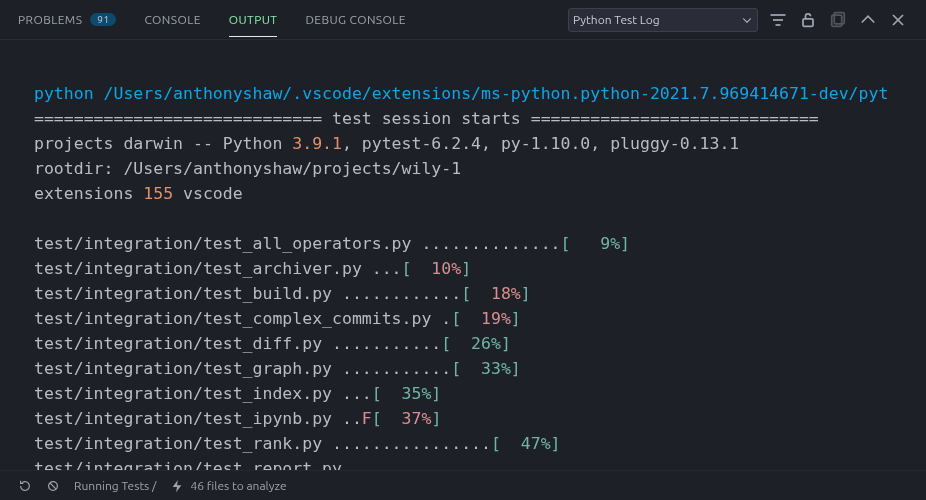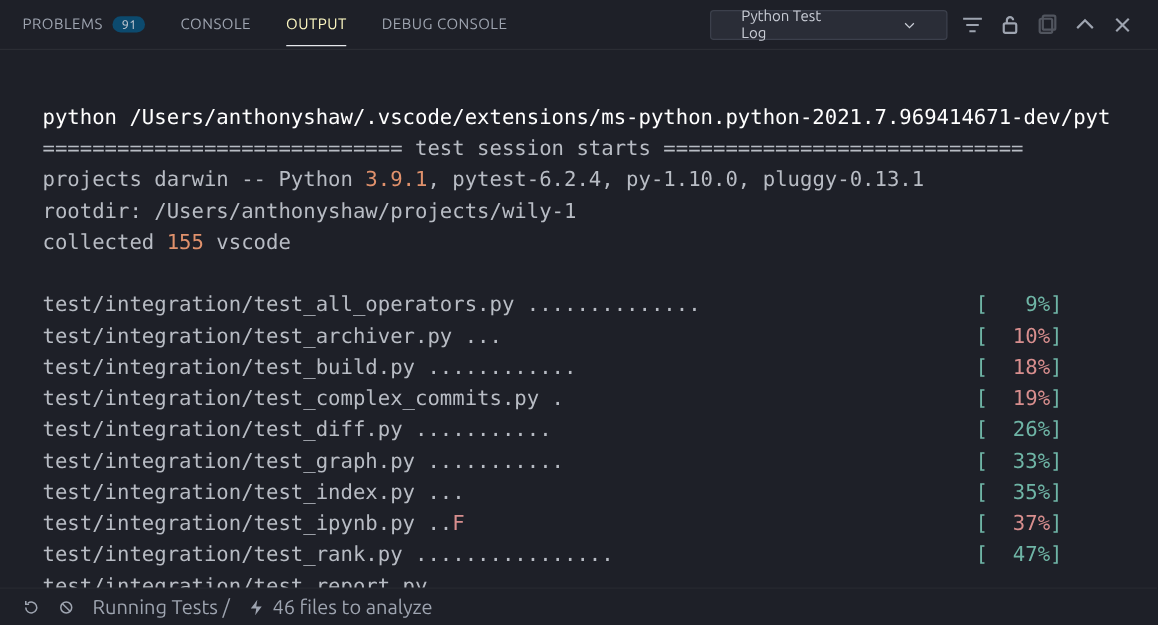--- a/index.html
+++ b/index.html
@@ -16,59 +16,59 @@
       display: flex;
       align-items: center;
       height: 40px;
       padding: 0 18px;
       gap: 28px;
       font-size: 12px;
       color: #9ea4b0;
       border-bottom: 1px solid rgba(255,255,255,0.06);
     }
     .tab { display: flex; align-items: center; gap: 8px; cursor: pointer; letter-spacing: 0.4px; }
-    .tab.active { color: #fef9c3; position: relative; }
+    .tab.active { color: #86efac; position: relative; }
     .tab.active::after {
       content: "";
       position: absolute; left: 0; right: 0; bottom: -11px;
       height: 1.5px; background: #e6e8ec;
     }
     .badge {
       background: #0c4a6e; color: #c9cdd6;
       border-radius: 10px; padding: 1px 7px; font-size: 10px;
     }
     .right-controls {
       margin-left: auto; display: flex; align-items: center; gap: 10px;
     }
     .select {
       display: flex; align-items: center; justify-content: space-between;
       width: 190px; height: 24px; font-size: 12px;
       background: #2a2d37; border: 1px solid #3c404c; border-radius: 3px;
-      padding: 0 24px; color: #c9cdd6; cursor: pointer; gap: 48px;
+      padding: 0 4px; color: #c9cdd6; cursor: pointer; gap: 48px;
     }
     .icon-btn { width: 20px; height: 20px; display: flex; align-items: center; justify-content: center; color: #9ea4b0; cursor: pointer; }
     .icon-btn.disabled { opacity: 0.4; cursor: default; }
     .terminal {
       font-family: "SF Mono", Menlo, Consolas, monospace;
       font-size: 16.5px; line-height: 25px;
       padding: 16px 20px 0 34px;
       color: #b8bcc4;
       white-space: pre;
     }
-    .cmd { color: #ffffff; }
+    .cmd { color: #0ea5e9; }
     .num-orange { color: #e0916c; }
-    .test-line { display: flex; justify-content: space-between; width: 816px; }
+    .test-line { display: flex; justify-content: flex-start; width: 816px; }
     .test-name { color: #b8bcc4; }
     .fail-f { color: #d88e8e; }
     .pct-bracket { color: #6fb5a6; }
     .pct-bracket .r { color: #d88e8e; }
     .status-bar {
       position: absolute; left: 0; right: 0; bottom: 0; height: 30px;
       display: flex; align-items: center; padding: 0 18px;
-      font-size: 16px; color: #9ea4b0; gap: 14px;
+      font-size: 12px; color: #9ea4b0; gap: 14px;
       background: #1e2028; border-top: 1px solid rgba(255,255,255,0.04);
     }
     .status-item { display: flex; align-items: center; gap: 6px; cursor: pointer; }
     .status-icon { width: 14px; height: 14px; display: inline-flex; }
     .svg-ico { width: 100%; height: 100%; stroke: currentColor; fill: none; stroke-width: 1.4; }
   </style>
 </head>
 <body>
 
 <div class="tab-bar">
@@ -126,21 +126,21 @@
         </svg>
     </div>
   </div>
 </div>
 
 <div class="terminal">
 <span class="cmd">python /Users/anthonyshaw/.vscode/extensions/ms-python.python-2021.7.969414671-dev/pyt</span>
 <span>============================= test session starts =============================</span>
 <span><span>projects darwin -- Python </span><span class="num-orange">3.9.1</span><span>, pytest-6.2.4, py-1.10.0, pluggy-0.13.1</span></span>
 <span>rootdir: /Users/anthonyshaw/projects/wily-1</span>
-<span><span>collected </span><span class="num-orange">155</span><span> vscode</span></span>
+<span><span>extensions </span><span class="num-orange">155</span><span> vscode</span></span>
 
 <div id="test-lines"><div class="test-line"><span><span class="test-name">test/integration/test_all_operators.py ..............</span></span><span class="pct-bracket">[   9%]</span></div><div class="test-line"><span><span class="test-name">test/integration/test_archiver.py ...</span></span><span class="pct-bracket">[ <span class="r"> 10%</span>]</span></div><div class="test-line"><span><span class="test-name">test/integration/test_build.py ............</span></span><span class="pct-bracket">[ <span class="r"> 18%</span>]</span></div><div class="test-line"><span><span class="test-name">test/integration/test_complex_commits.py .</span></span><span class="pct-bracket">[ <span class="r"> 19%</span>]</span></div><div class="test-line"><span><span class="test-name">test/integration/test_diff.py ...........</span></span><span class="pct-bracket">[  26%]</span></div><div class="test-line"><span><span class="test-name">test/integration/test_graph.py ...........</span></span><span class="pct-bracket">[  33%]</span></div><div class="test-line"><span><span class="test-name">test/integration/test_index.py ...</span></span><span class="pct-bracket">[  35%]</span></div><div class="test-line"><span><span class="test-name">test/integration/test_ipynb.py ..</span><span class="fail-f">F</span></span><span class="pct-bracket">[ <span class="r"> 37%</span>]</span></div><div class="test-line"><span><span class="test-name">test/integration/test_rank.py ................</span></span><span class="pct-bracket">[  47%]</span></div><div class="test-line"><span><span class="test-name">test/integration/test_report.py ..............</span></span></div></div>
 </div>
 
 <div class="status-bar">
   <div class="status-item">
     <span class="status-icon">
         <svg class="svg-ico" viewBox="0 0 16 16">
           <path d="M3 8 a5 5 0 1 0 2 -4"></path>
           <polyline points="3,2 3,5 6,5"></polyline>

